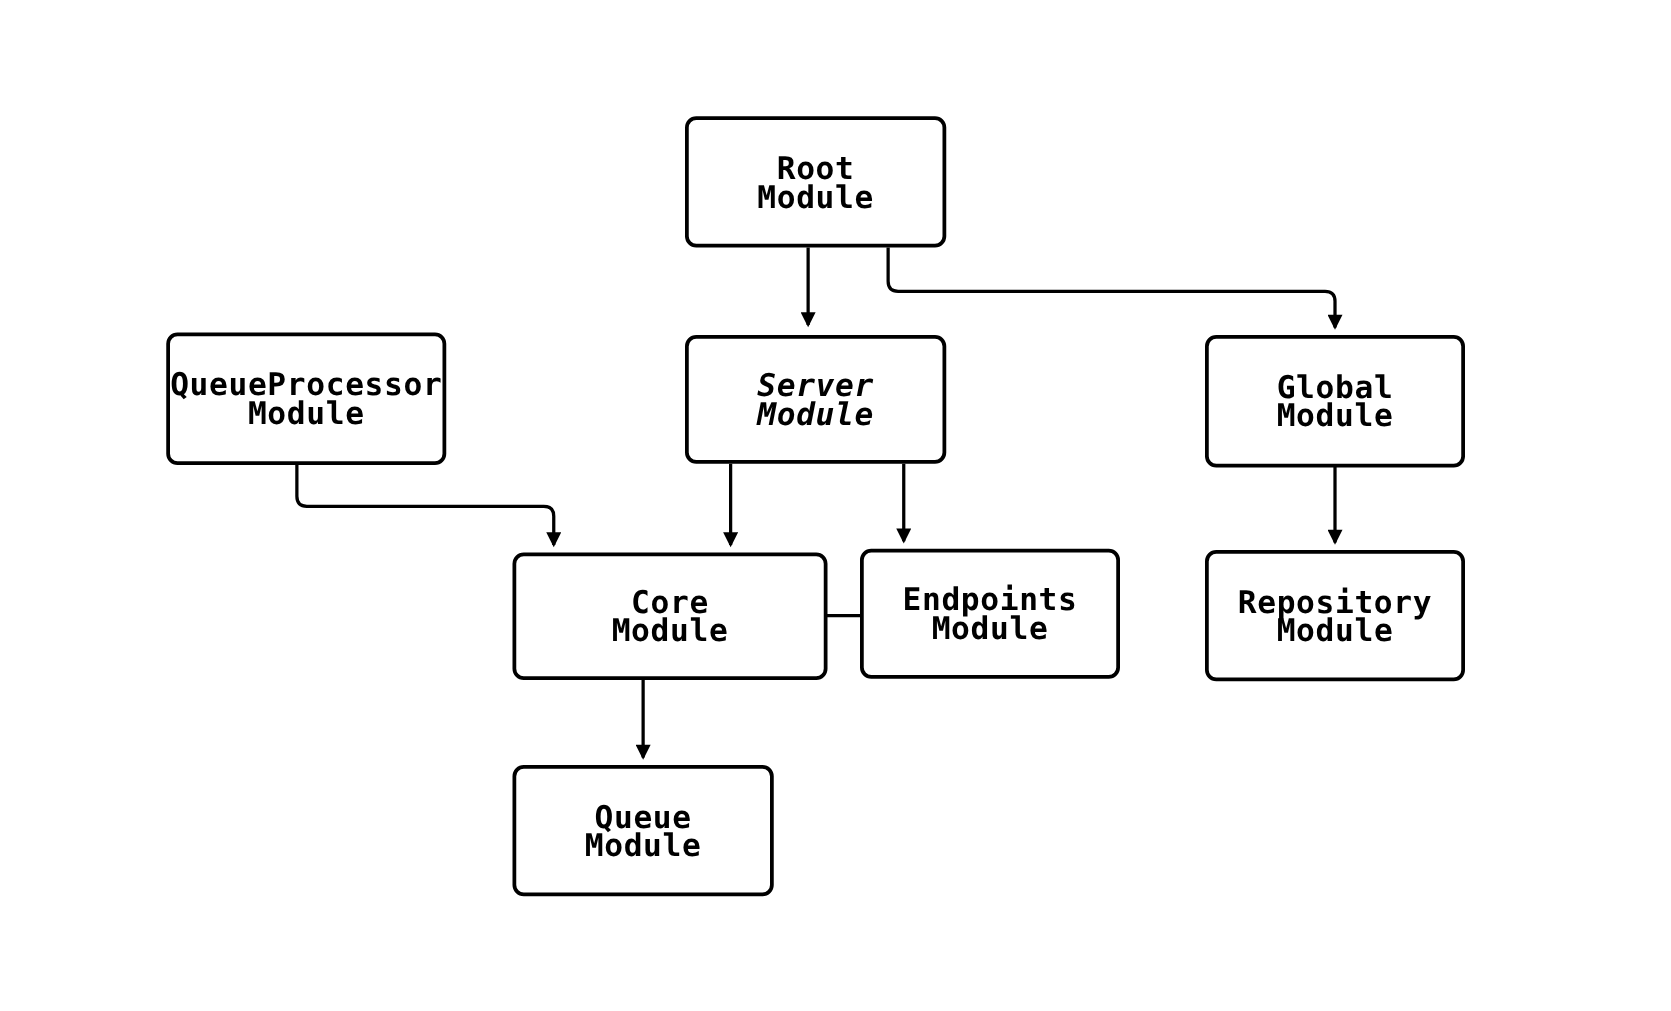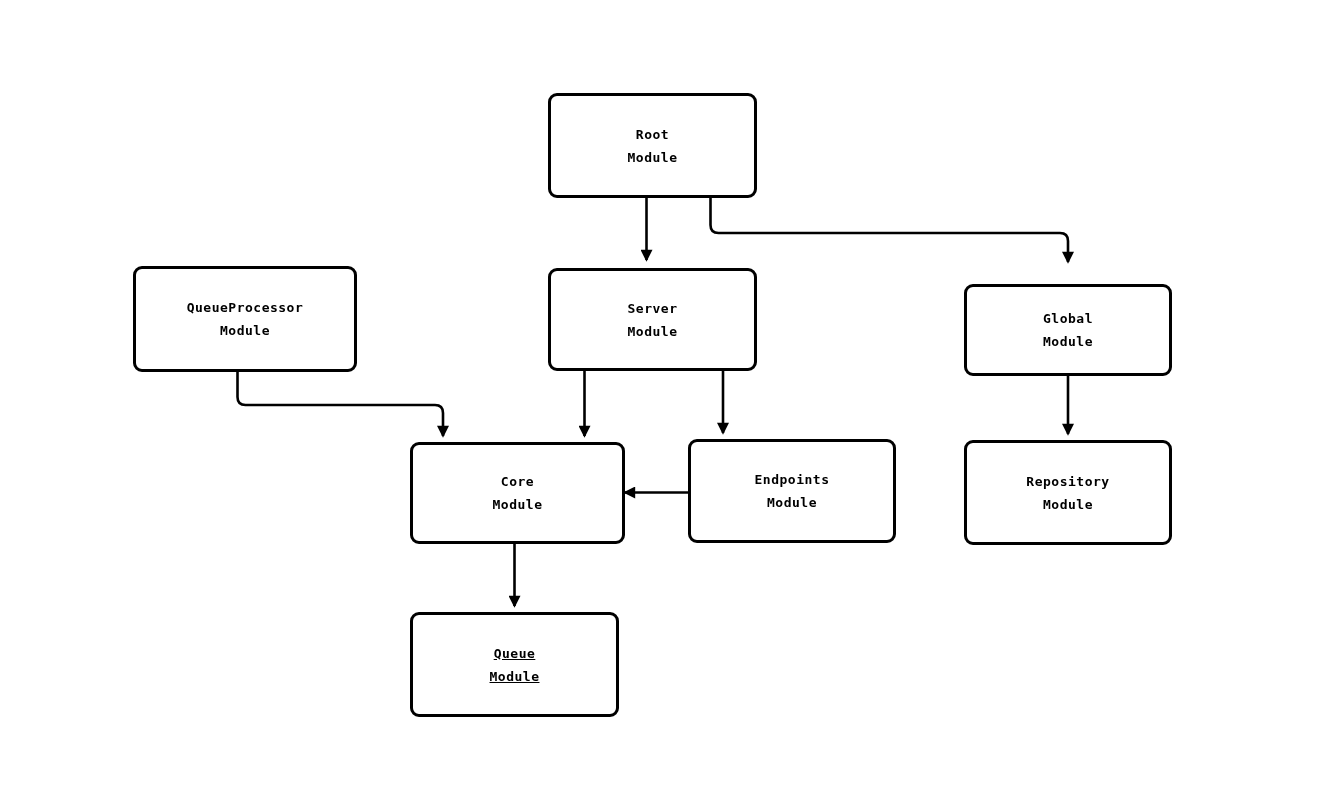--- a/index.html
+++ b/index.html
@@ -32,35 +32,35 @@
     box-sizing: border-box;
     background: #ffffff;
     border: 3px solid #000000;
     border-radius: 9px;
     display: flex;
     flex-direction: column;
     align-items: center;
     justify-content: center;
     text-align: center;
     font-weight: bold;
-    font-size: 13px;
+    font-size: 25px;
     line-height: 23px;
     color: #000000;
     letter-spacing: 0.5px;
   }
   .node span { display: block; }
 
   #node-root          { left: 548px; top:  93px; width: 209px; height: 105px; }
   #node-queueprocessor{ left: 133px; top: 266px; width: 224px; height: 106px; }
-  #node-server        { left: 548px; top: 268px; width: 209px; height: 103px; }
-  #node-global        { left: 964px; top: 268px; width: 208px; height: 92px; margin-top: 16px; }
-  #node-core          { left: 410px; top: 442px; width: 215px; height: 102px; }
+  #node-server        { left: 548px; top: 268px; width: 209px; height: 103px; font-style: italic; }
+  #node-global        { left: 964px; top: 268px; width: 208px; height: 106px; }
+  #node-core          { left: 410px; top: 442px; width: 252px; height: 102px; }
   #node-endpoints     { left: 688px; top: 439px; width: 208px; height: 104px; }
   #node-repository    { left: 964px; top: 440px; width: 208px; height: 105px; text-align: center; }
-  #node-queue         { left: 410px; top: 612px; width: 209px; height: 105px; text-decoration: underline; }
+  #node-queue         { left: 410px; top: 612px; width: 209px; height: 105px; }
 </style>
 </head>
 <body>
 
 <div class="canvas">
 
   <svg class="edges-layer" width="1337" height="809" viewBox="0 0 1337 809" xmlns="http://www.w3.org/2000/svg">
     <defs>
       <marker id="arrowhead" viewBox="0 0 10 10" refX="8.5" refY="5" markerUnits="userSpaceOnUse" markerWidth="17" markerHeight="12" orient="auto">
         <path d="M0,0 L10,5 L0,10 Z" fill="#000000"></path>

